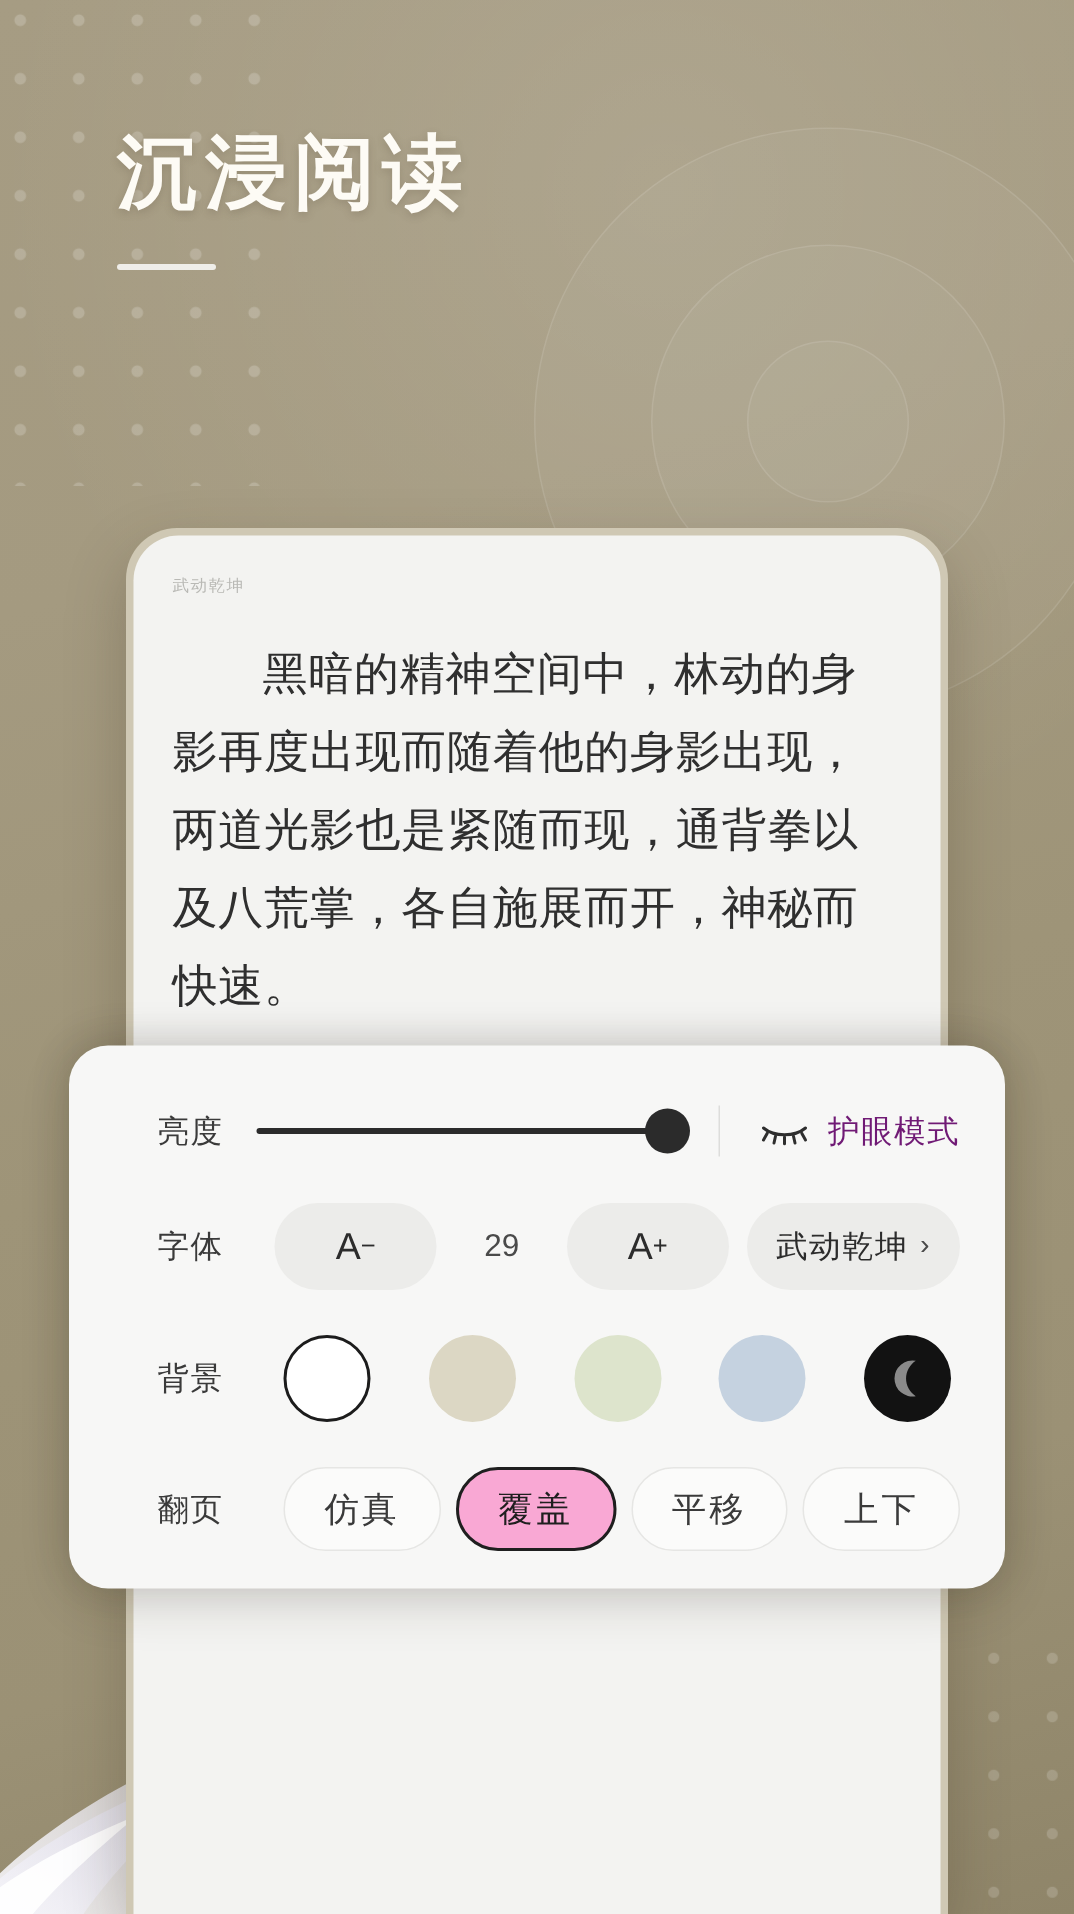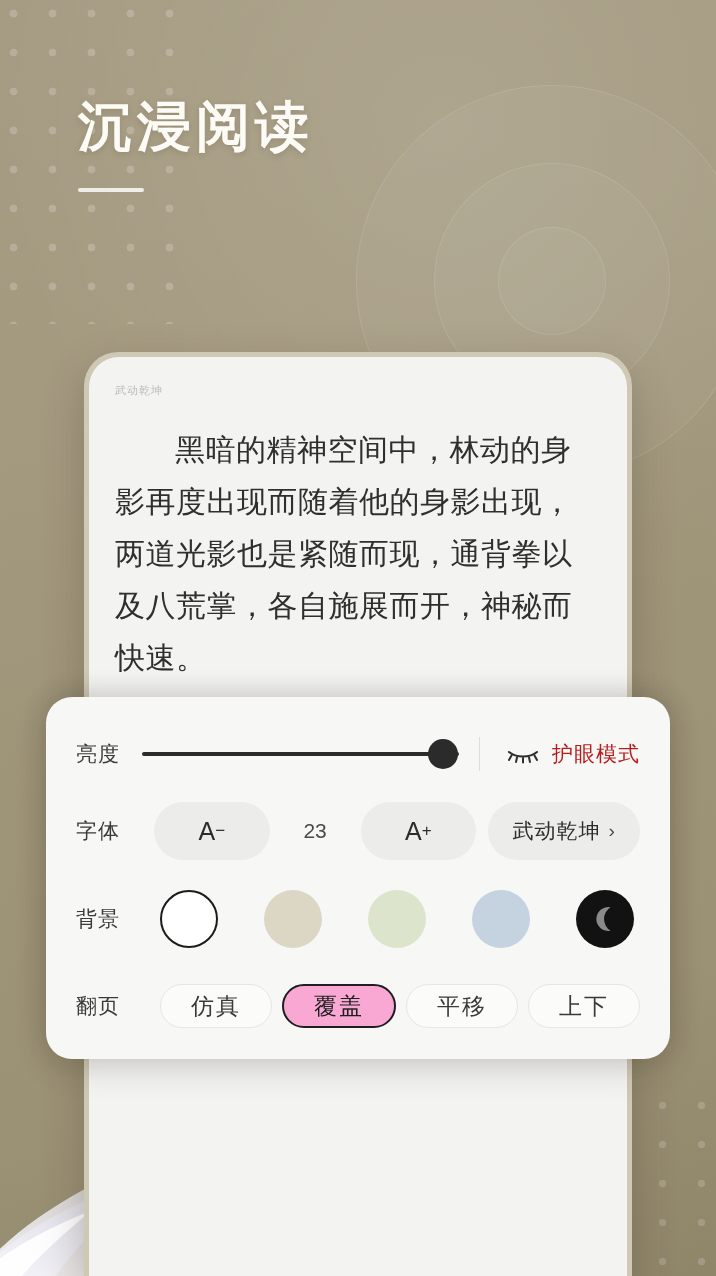--- a/index.html
+++ b/index.html
@@ -38,21 +38,21 @@
     border:1px solid rgba(255,255,255,.10);
     background:rgba(255,255,255,.035);
   }
   .ring.r1{ width:392px; height:392px; left:0; top:0; }
   .ring.r2{ width:236px; height:236px; left:78px; top:78px; }
   .ring.r3{ width:108px; height:108px; left:142px; top:142px; }
 
   .swoosh{ position:absolute; left:-40px; bottom:-30px; width:330px; height:220px; }
 
   
-  .hero{ position:absolute; left:0; top:96px; width:100%; padding-left:78px; }
+  .hero{ position:absolute; left:0; top:84px; width:100%; padding-left:78px; }
   .hero-title{
     font-family:"Liberation Serif","DejaVu Serif",serif;
     font-size:54px; font-weight:700; color:#fdfbf5;
     letter-spacing:5px; line-height:1.18;
     text-shadow:0 2px 6px rgba(80,70,50,.22);
   }
   .hero-sub{
     margin-top:18px;
     font-family:"Liberation Serif","DejaVu Serif",serif;
     font-size:27px; font-weight:700; color:#f7f3e9;
@@ -88,39 +88,39 @@
   .book-body p{ text-indent:2em; margin:0 0 6px 0; }
 
   
   .settings{
     position:absolute; left:46px; top:697px; width:624px;
     background:#f7f7f6;
     border-radius:26px;
     box-shadow:0 -4px 26px rgba(40,34,22,.16), 0 10px 34px rgba(40,34,22,.14);
     padding:26px 30px 24px 30px;
   }
-  .row{ display:flex; align-items:center; }
+  .row{ display:flex; align-items:center;margin-left:29px; }
   .row-label{
     width:66px; flex:none;
     font-size:21px; color:#3a3a3a; letter-spacing:1px;
   }
 
   
   .row-bright{ height:62px; }
   .slider-wrap{ flex:1; display:flex; align-items:center; position:relative; height:30px; padding-right:18px; }
   .slider-track{
     position:relative; width:100%; height:4px; border-radius:2px; background:#2b2b2b;
   }
   .slider-thumb{
     position:absolute; top:50%; width:30px; height:30px; border-radius:50%;
     background:#2b2b2b; transform:translate(-50%,-50%);
   }
   .v-divider{ width:1px; height:34px; background:#dddddb; margin:0 4px 0 2px; flex:none; }
   .eye-mode{ display:flex; align-items:center; gap:12px; padding-left:22px; flex:none; }
-  .eye-label{ font-size:21px; color:#b91c1c; letter-spacing:1px; }
+  .eye-label{ font-size:21px; color:#701a75; letter-spacing:1px; }
 
   
   .row-font{ margin-top:16px; height:60px; gap:12px; }
   .pill{
     height:58px; border-radius:29px; background:#ececea;
     display:flex; align-items:center; justify-content:center;
     font-size:25px; color:#2c2c2c;
   }
   .pill-a{ width:128px; }
   .pill-a sup{ font-size:17px; vertical-align:super; line-height:0; }
@@ -137,21 +137,21 @@
   .sw.sel{ border:2.5px solid #1c1c1c; }
   .moon{
     position:absolute; left:50%; top:50%; width:30px; height:30px;
     transform:translate(-50%,-50%);
   }
 
   
   .row-turn{ margin-top:22px; height:58px; }
   .turn-opts{ flex:1; display:flex; align-items:center; justify-content:space-between; padding-left:18px; gap:10px; }
   .turn-pill{
-    flex:1; height:44px; border-radius:28px;
+    flex:1; height:56px; border-radius:28px;
     border:1px solid #e6e6e4; background:#fbfbfa;
     display:flex; align-items:center; justify-content:center;
     font-size:23px; color:#3a3a3a; letter-spacing:2px;
   }
   .turn-pill.sel{ border:2px solid #1f1f1f; background:#f9a8d4; color:#1f1f1f; }
 </style>
 </head>
 <body>
 
 <div class="bg-root">
@@ -220,21 +220,21 @@
       <span class="eye-label">护眼模式</span>
     </div>
   </div>
 
   <div class="row row-font">
     <div class="row-label">字体</div>
     <div class="pill pill-a">
       <span>A</span>
         <sup>−</sup>
     </div>
-    <div class="fontsize-val">23</div>
+    <div class="fontsize-val">29</div>
     <div class="pill pill-a">
       <span>A</span>
         <sup>+</sup>
     </div>
     <div class="pill pill-sysfont">
       <span>武动乾坤</span>
       <span class="chev">›</span>
     </div>
   </div>
 

